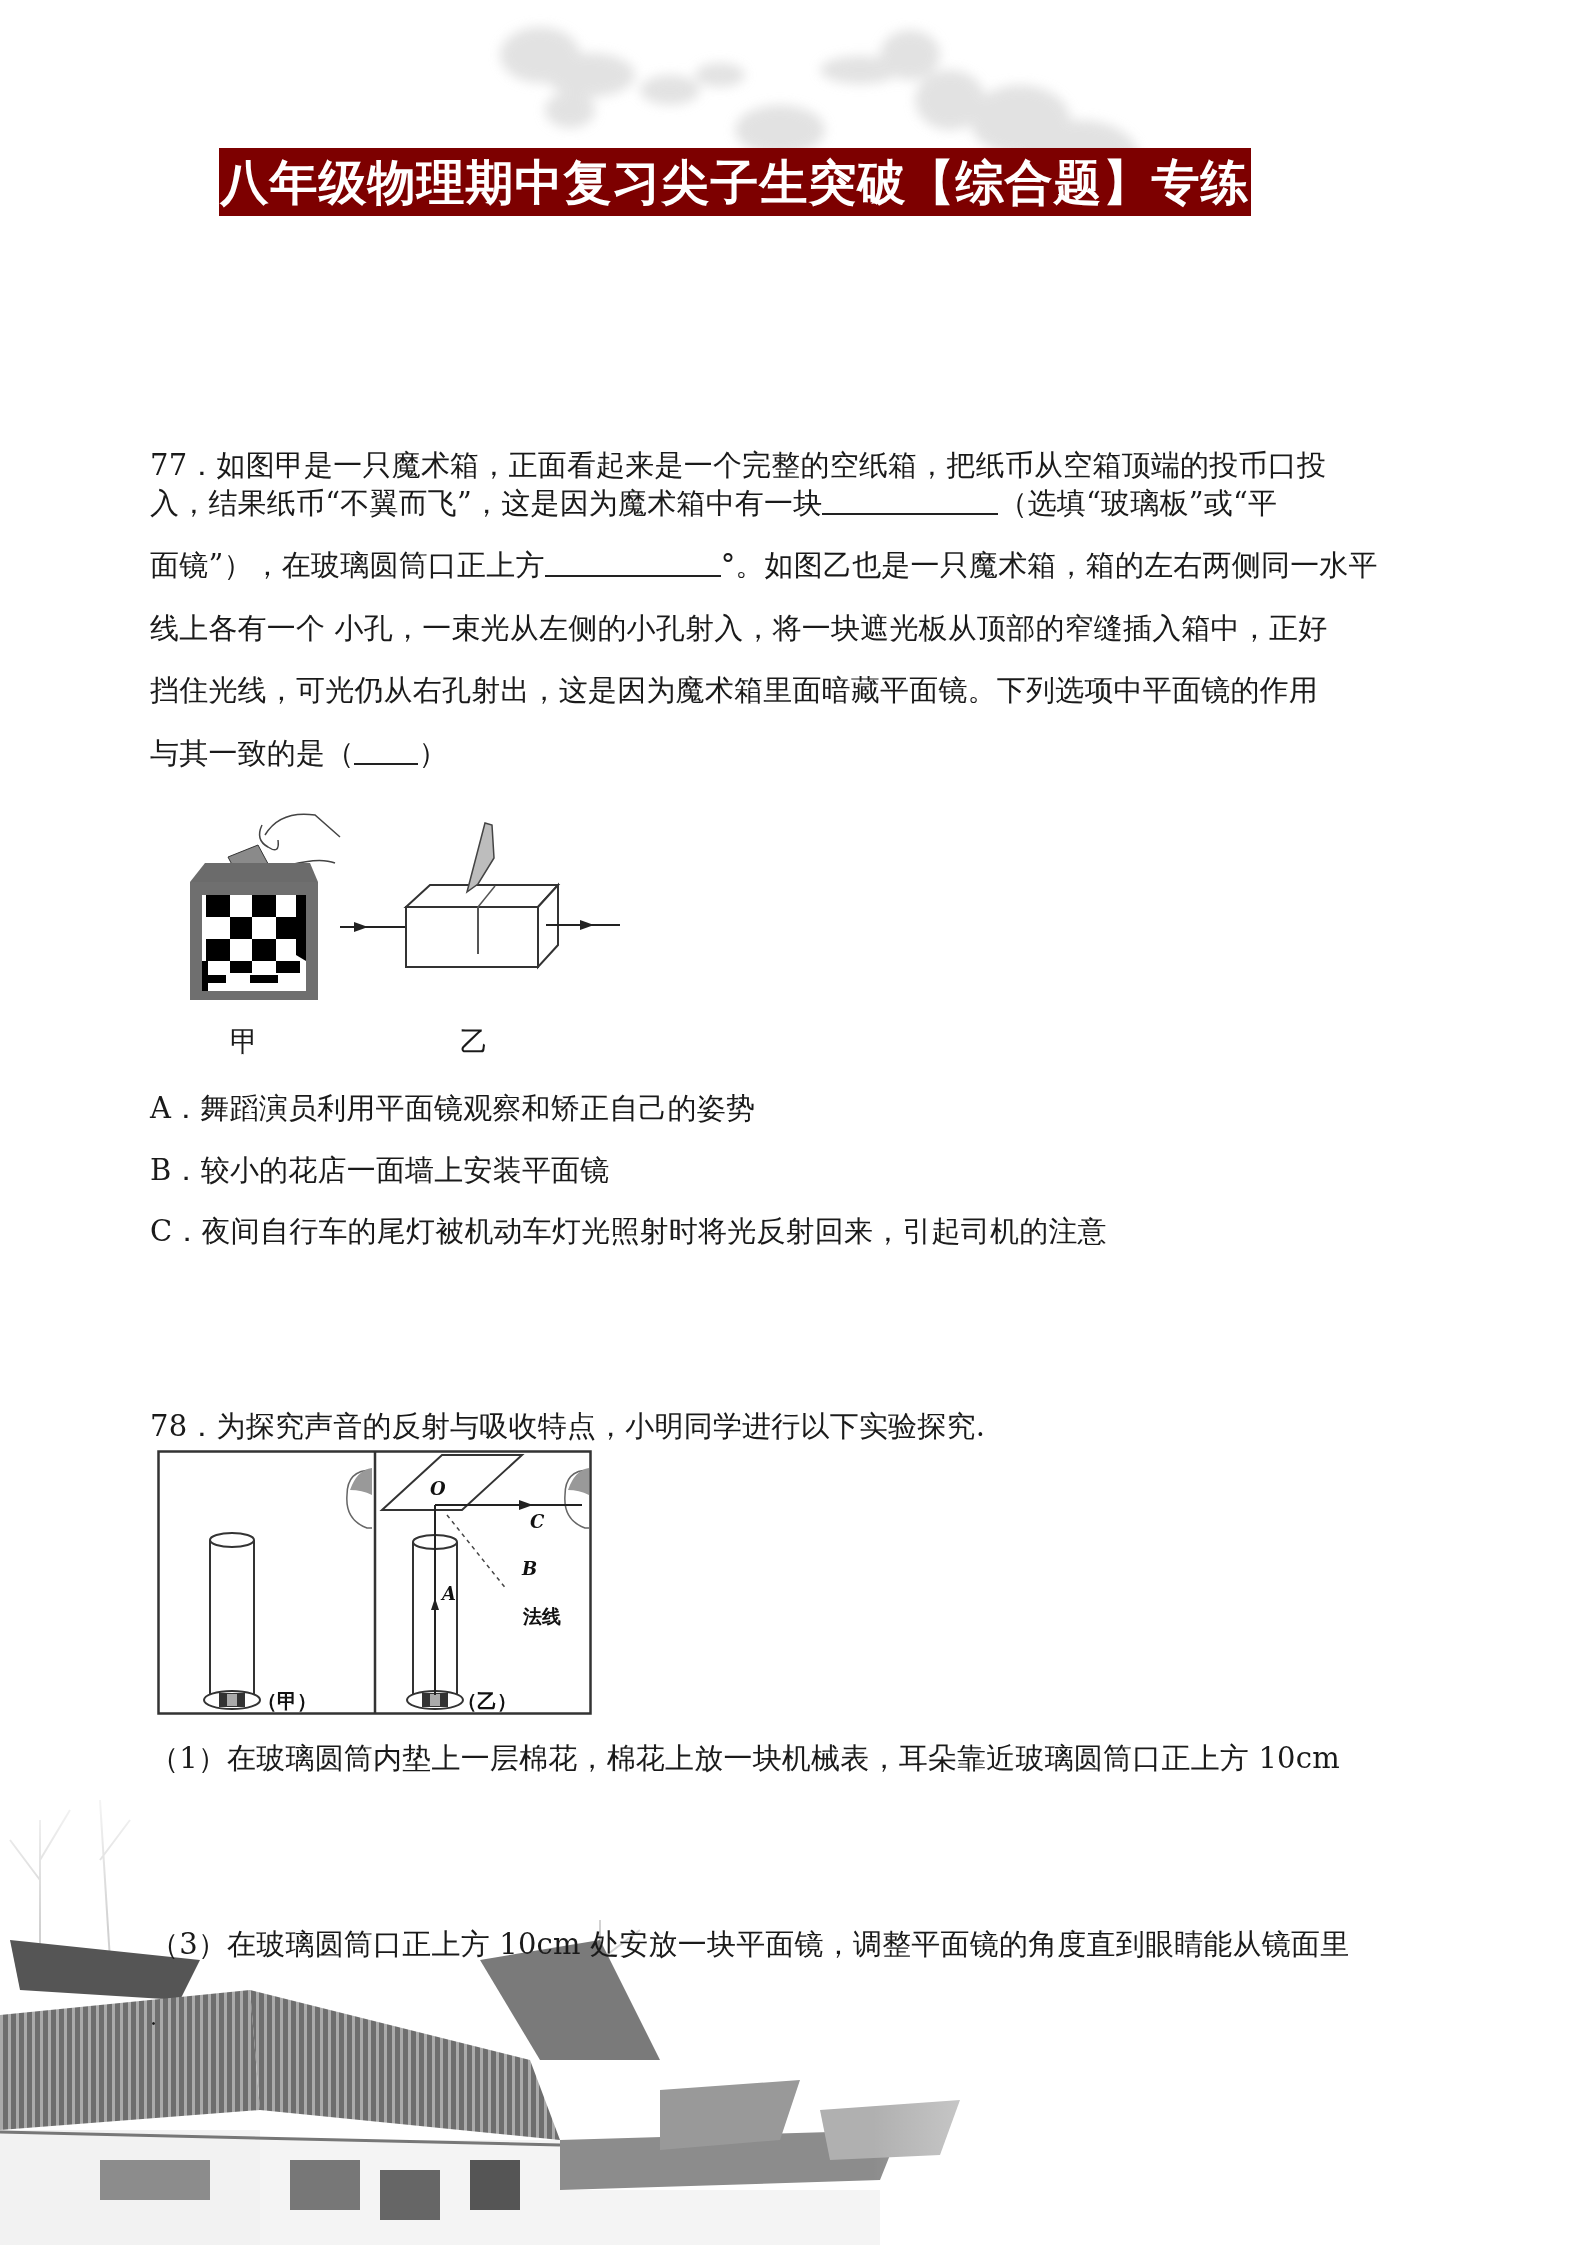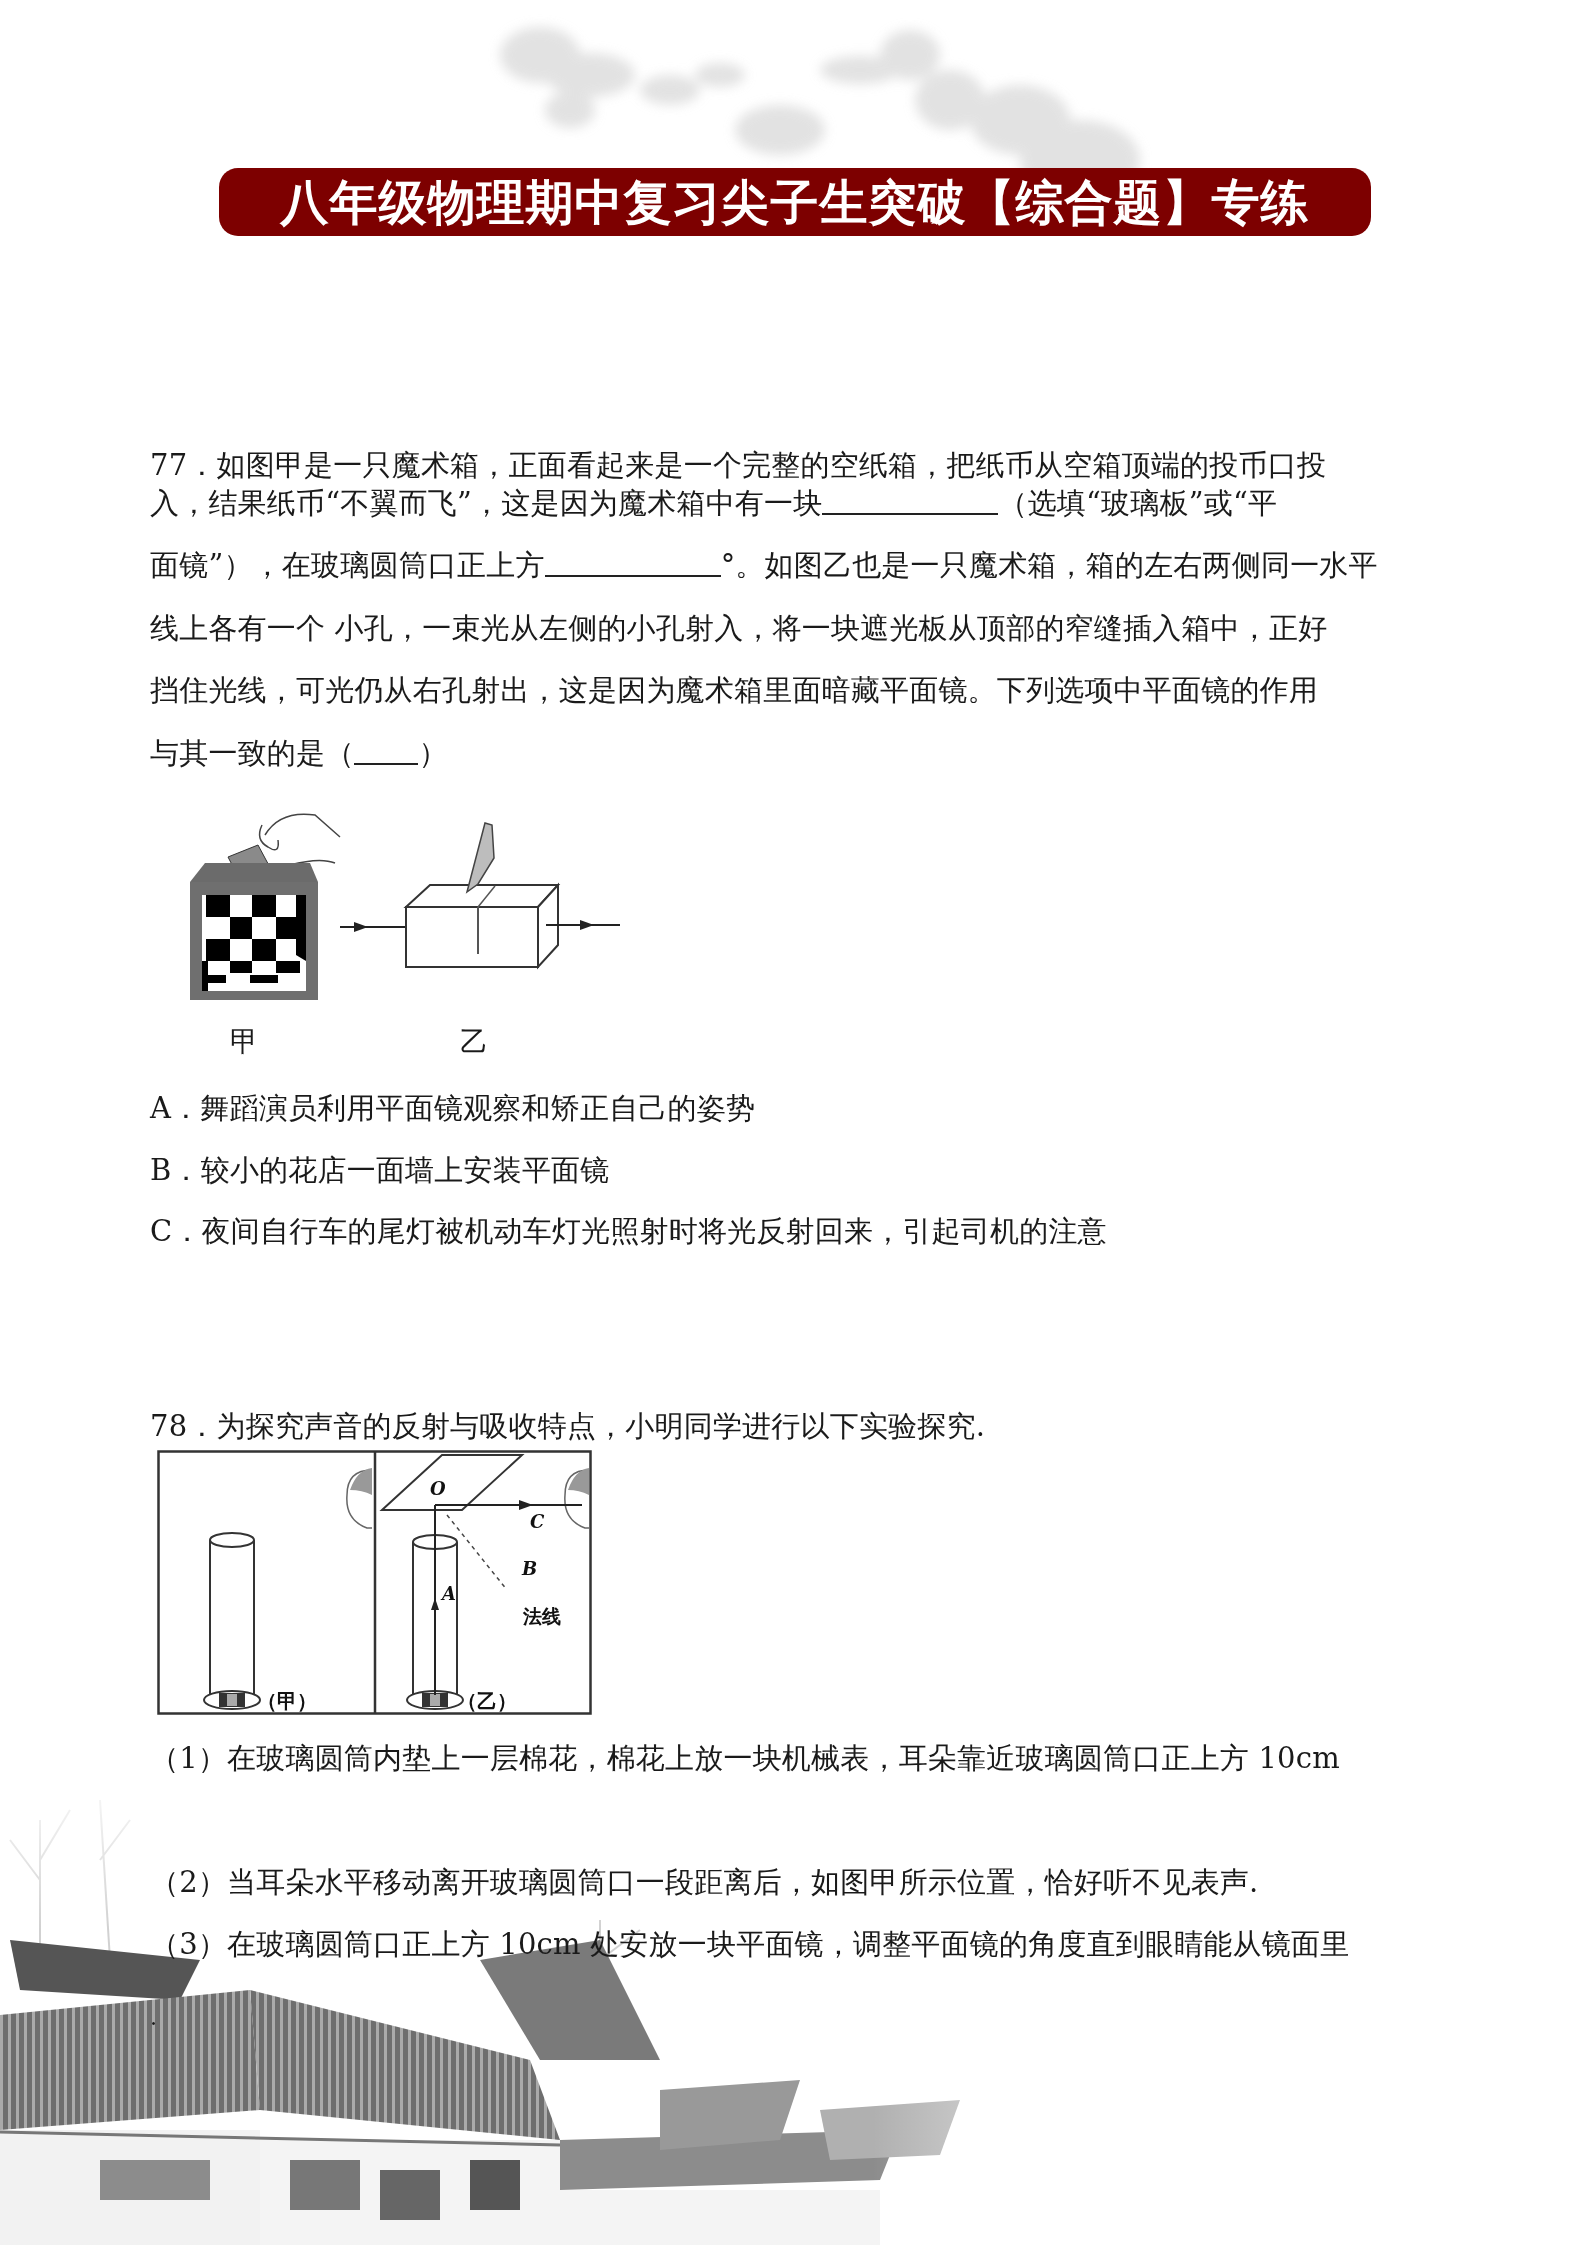--- a/index.html
+++ b/index.html
@@ -5,23 +5,23 @@
   html, body { margin: 0; padding: 0; }
   body {
     width: 1587px; height: 2245px; position: relative; overflow: hidden;
     background: #ffffff;
     font-family: "DejaVu Serif", "Liberation Serif", serif;
     color: #1a1a1a;
   }
   .clouds { position: absolute; left: 480px; top: 0; width: 1107px; height: 200px; }
   .bg-village { position: absolute; left: 0; top: 1760px; width: 1587px; height: 485px; }
   .title-bar {
-    position: absolute; left: 219px; top: 168px; width: 1152px; height: 68px;
+    position: absolute; left: 219px; top: 148px; width: 1032px; height: 68px;
     background: #7d0000;
-    display: flex; align-items: center; justify-content: center; border-radius: 19px;
+    display: flex; align-items: center; justify-content: center;
   }
   .title-bar span {
     color: #ffffff; font-family: "DejaVu Sans", "Liberation Sans", sans-serif;
     font-size: 48px; font-weight: bold; letter-spacing: 1px; line-height: 1;
   }
   .q { position: absolute; left: 150px; width: 1290px; }
   .line {
     position: absolute; left: 0; font-size: 29px; line-height: 36px; white-space: nowrap;
     letter-spacing: 0.2px;
   }
@@ -215,16 +215,15 @@
       </g>
       <text x="366" y="173" font-family="DejaVu Sans, sans-serif" font-weight="bold" font-size="19" fill="#111">法线</text>
       <g font-family="DejaVu Sans, sans-serif" font-weight="bold" font-size="20" fill="#111">
         <text x="100" y="258">（甲）</text>
         <text x="300" y="258">（乙）</text>
       </g>
     </svg>
   </div>
 
   <div class="line" style="top:350px;">（1）在玻璃圆筒内垫上一层棉花，棉花上放一块机械表，耳朵靠近玻璃圆筒口正上方 10cm</div>
-  <div class="line" style="top:474px;">（2）当耳朵水平移动离开玻璃圆筒口一段距离后，如图甲所示位置，恰好听不见表声.</div>
   <div class="line" style="top:536px;text-align:right;">（3）在玻璃圆筒口正上方 10cm 处安放一块平面镜，调整平面镜的角度直到眼睛能从镜面里</div>
   <div class="line" style="top:610px;font-size:22px;">.</div>
 </div>
 
 </body></html>

